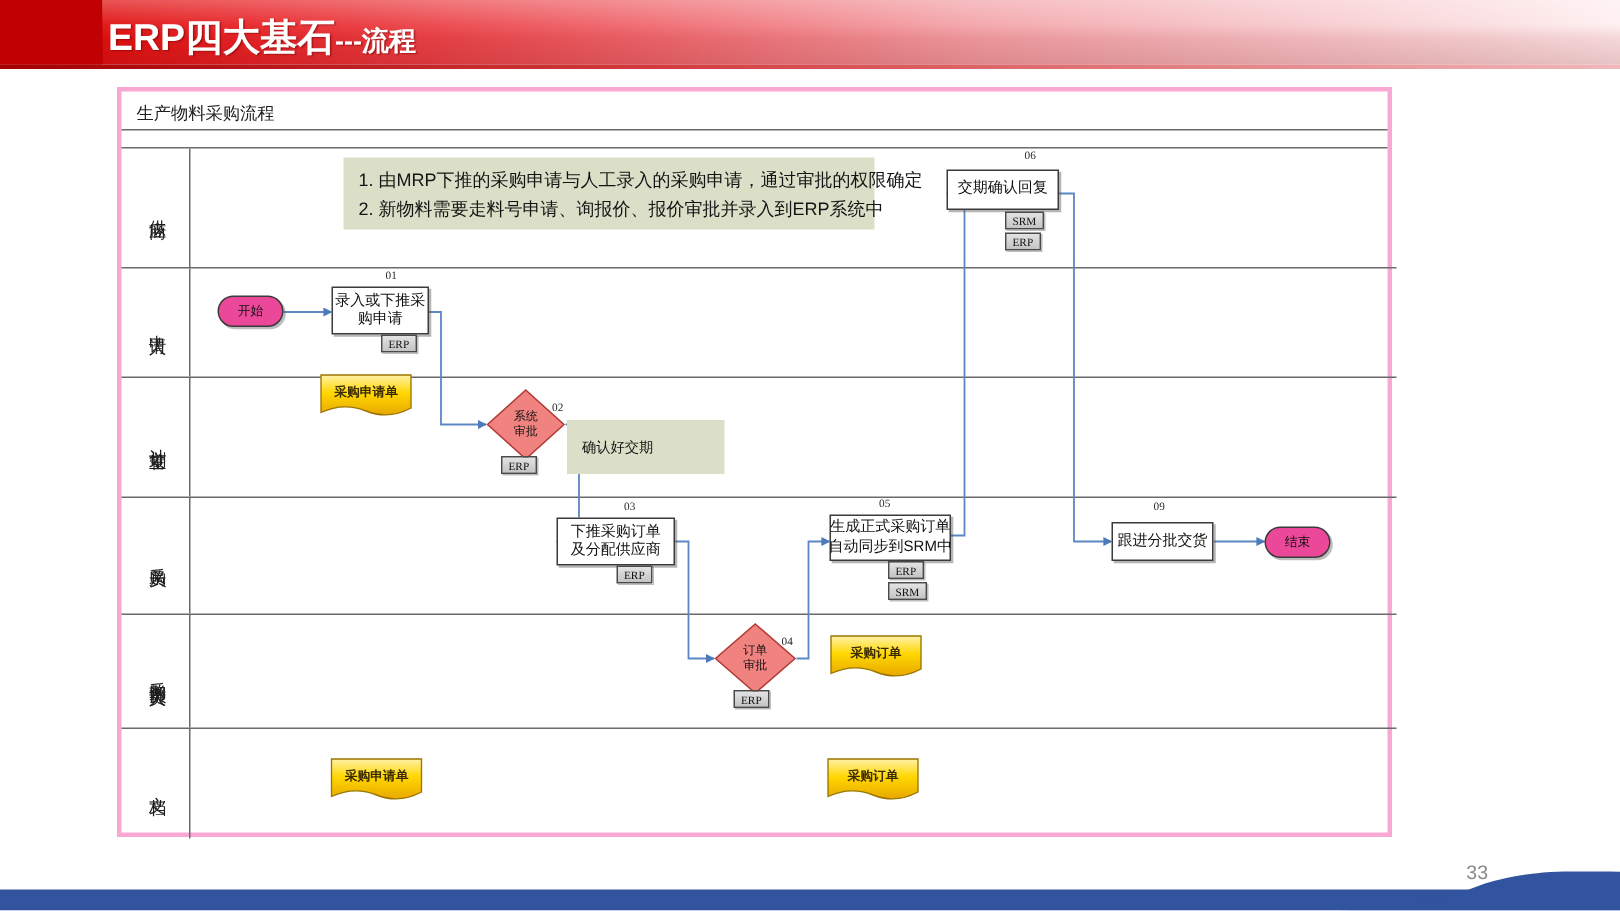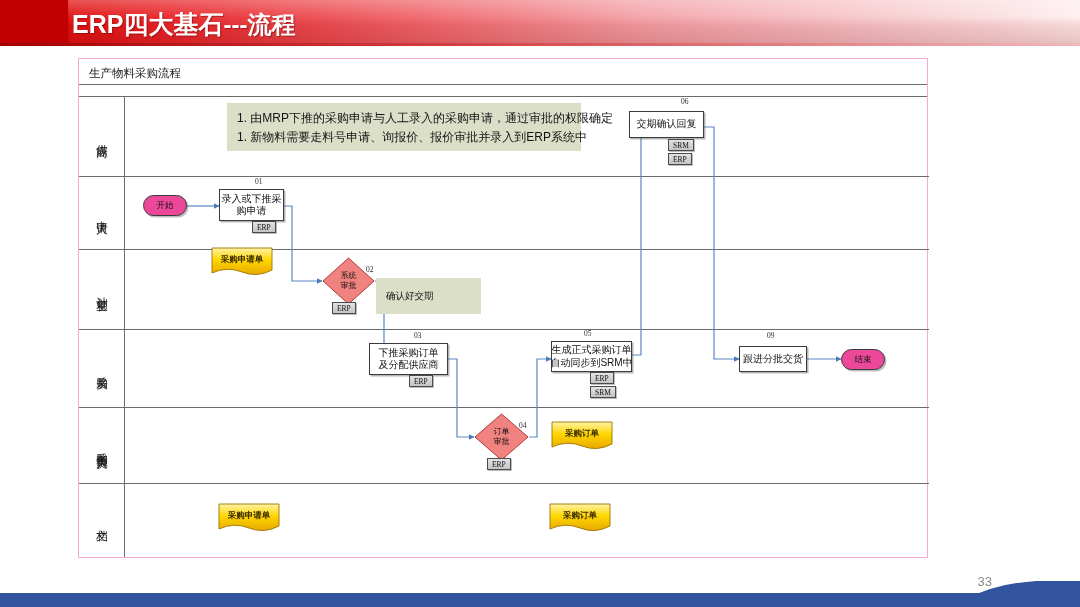--- a/index.html
+++ b/index.html
@@ -43,21 +43,21 @@
   .title-text {
     position: absolute; left: 72px; top: 8px;
     z-index: 5;
     color: #ffffff;
     font-size: 25px;
     font-weight: bold;
     letter-spacing: 0px;
     white-space: nowrap;
     text-shadow: 1px 1px 1px rgba(120,0,0,0.55);
   }
-  .title-text .suffix { font-size: 24px; margin-top: 48px; }
+  .title-text .suffix { font-size: 18px; margin-top: 48px; }
   .title-underline {
     position: absolute; left: 0; top: 43px;
     width: 1080px; height: 3px;
     background: linear-gradient(to right, #a40003 0%, #d23a3d 40%, #f0b8ba 100%);
   }
   .footer-blue {
     position: absolute; left: 0; bottom: 0;
     width: 1080px; height: 14px;
     background: #32539d;
   }
@@ -70,21 +70,21 @@
     font-size: 13px;
     color: #8a8a8a;
     font-family: "Liberation Sans", sans-serif;
   }
 
   
   .chart-frame {
     position: absolute;
     left: 78px; top: 58px;
     width: 850px; height: 500px;
-    border: 1px solid #f9a8d4;
+    border: 3px solid #f9a8d4;
     background: #ffffff;
     box-sizing: border-box;
   }
   .chart-title {
     position: absolute; left: 0; top: 0;
     width: 100%; height: 26px;
     border-bottom: 1px solid #6b6b6b;
     box-sizing: border-box;
     font-size: 11.5px;
     color: #1d1d1d;
@@ -300,21 +300,21 @@
         <path d="M 553 296 L 562 296 L 562 68 L 550 68"></path>
 
         <path d="M 625 68 L 635 68 L 635 300 L 660 300"></path>
 
         <path d="M 728 300 L 762 300"></path>
       </g>
     </svg>
 
     <div class="note-box" style="left:148px; top:44px; width:354px; height:48px;">
       <span class="nl">1. 由MRP下推的采购申请与人工录入的采购申请，通过审批的权限确定</span>
-      <span class="nl">1. 新物料需要走料号申请、询报价、报价审批并录入到ERP系统中</span>
+      <span class="nl">2. 新物料需要走料号申请、询报价、报价审批并录入到ERP系统中</span>
     </div>
 
     <div class="note-small" style="left:297px; top:219px; width:105px; height:36px;">确认好交期</div>
 
     <div class="terminator node" style="left:64px; top:136px; width:44px; height:21px;">开始</div>
 
     <div class="terminator node" style="left:762px; top:290px; width:44px; height:21px;">结束</div>
 
     <div class="node-num" style="left:176px; top:118px;">01</div>
     <div class="node proc" style="left:140px; top:130px; width:65px; height:32px;">

